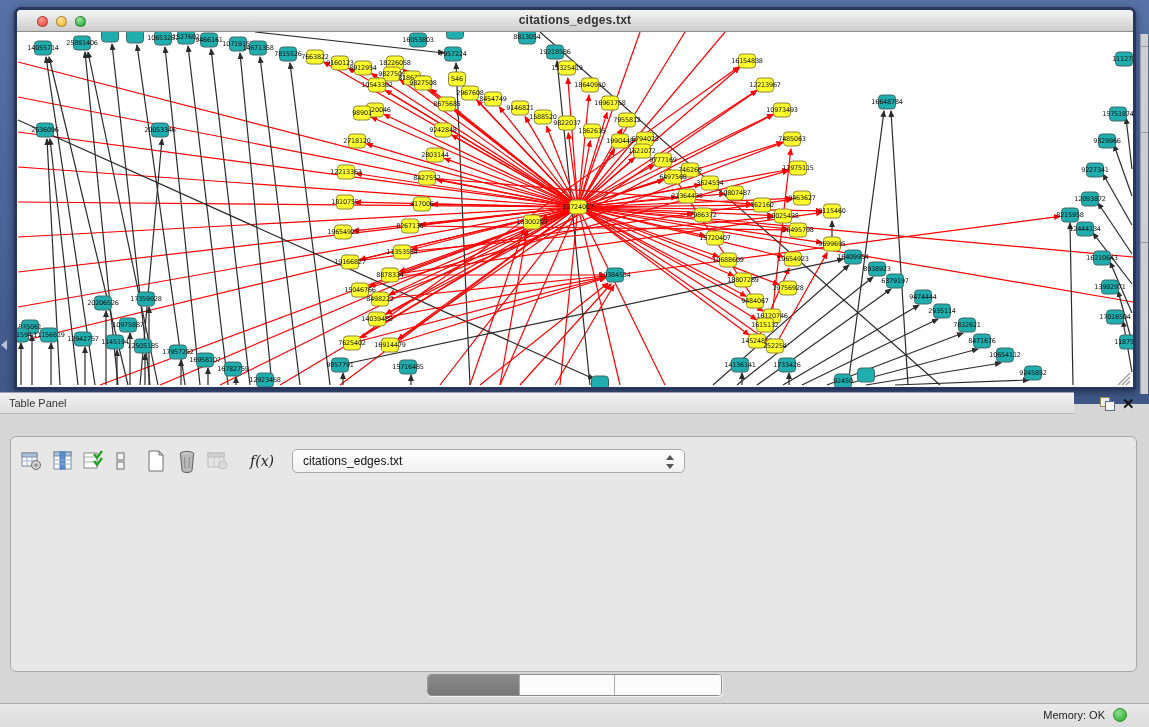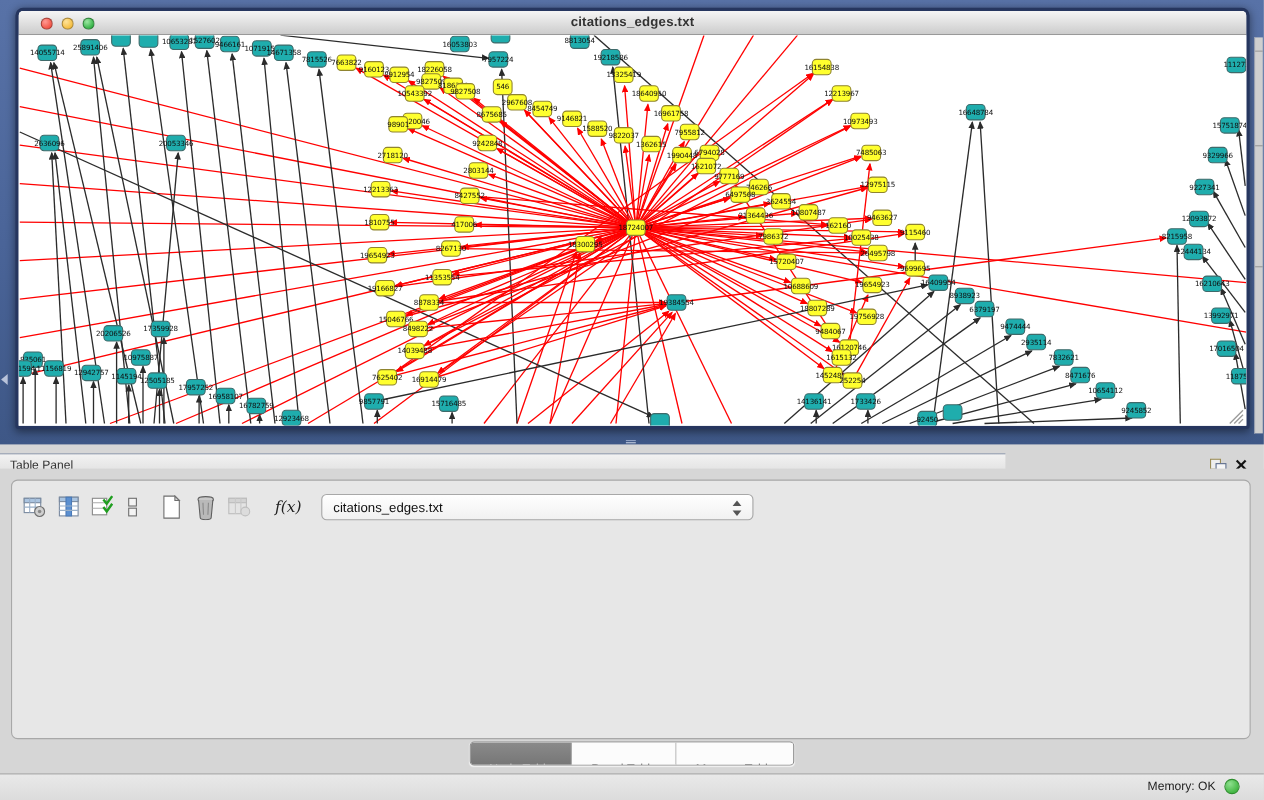--- a/index.html
+++ b/index.html
@@ -32,21 +32,21 @@
     font-size:12px;color:#333;font-weight:bold;letter-spacing:.2px;}
   .lights{position:absolute;left:20px;top:6px;display:flex;gap:8px;}
   .light{width:11px;height:11px;border-radius:50%;box-sizing:border-box;border:1px solid rgba(0,0,0,.3);}
   .light.red{background:radial-gradient(circle at 35% 30%,#ff9b94,#f25648 70%);}
   .light.yellow{background:radial-gradient(circle at 35% 30%,#ffe49b,#f5bf43 70%);}
   .light.green{background:radial-gradient(circle at 35% 30%,#9fe8a4,#39b54a 70%);}
   .canvas{position:relative;width:1116px;height:355px;background:#fff;overflow:hidden;}
   .canvas svg{display:block;}
 
   
-  .tp-header{position:absolute;left:0;top:412px;width:914px;height:22px;box-sizing:border-box;
+  .tp-header{position:absolute;left:0;top:392px;width:1074px;height:22px;box-sizing:border-box;
     background:linear-gradient(180deg,#f2f2f2,#dedede);
     border-top:1px solid #9aa3b5;border-bottom:1px solid #b9b9b9;}
   .tp-title{position:absolute;left:9px;top:4px;font-size:11px;color:#333;}
   .tp-float{position:absolute;left:1100px;top:4px;width:15px;height:13px;cursor:pointer;}
   .tp-float .sq1{position:absolute;left:0;top:0;width:8px;height:8px;border:1px solid #9a8b55;background:#eee;}
   .tp-float .sq2{position:absolute;left:5px;top:4px;width:8px;height:8px;border:1px solid #5a6a8a;background:#f6f6f6;}
   .tp-close{position:absolute;left:1122px;top:2px;font-size:15px;font-weight:bold;color:#111;cursor:pointer;line-height:17px;}
   .tp-body{position:absolute;left:0;top:426px;width:1149px;height:301px;background:#d6d6d6;}
   .tp-container{position:absolute;left:10px;top:10px;width:1127px;height:236px;box-sizing:border-box;
     background:#e7e7e7;border:1px solid #a8a8a8;border-radius:6px;}

